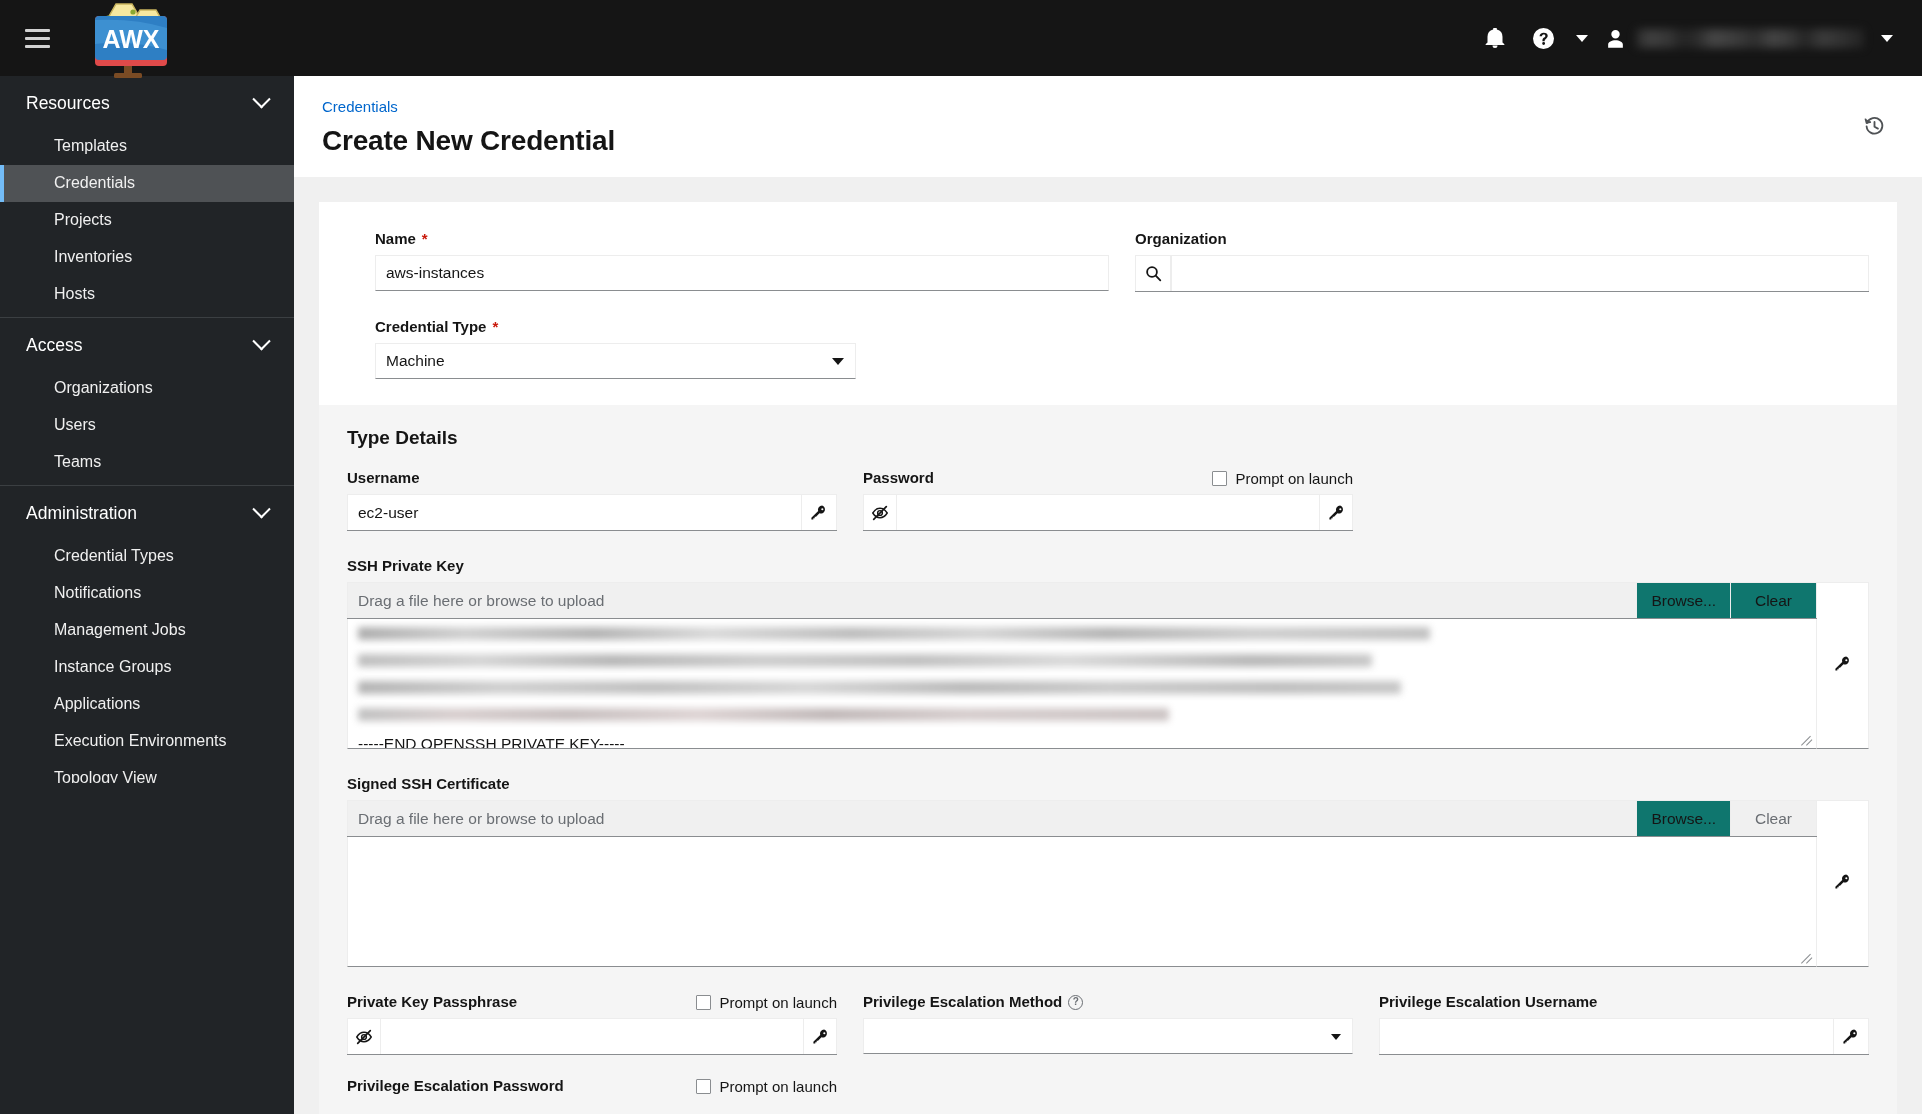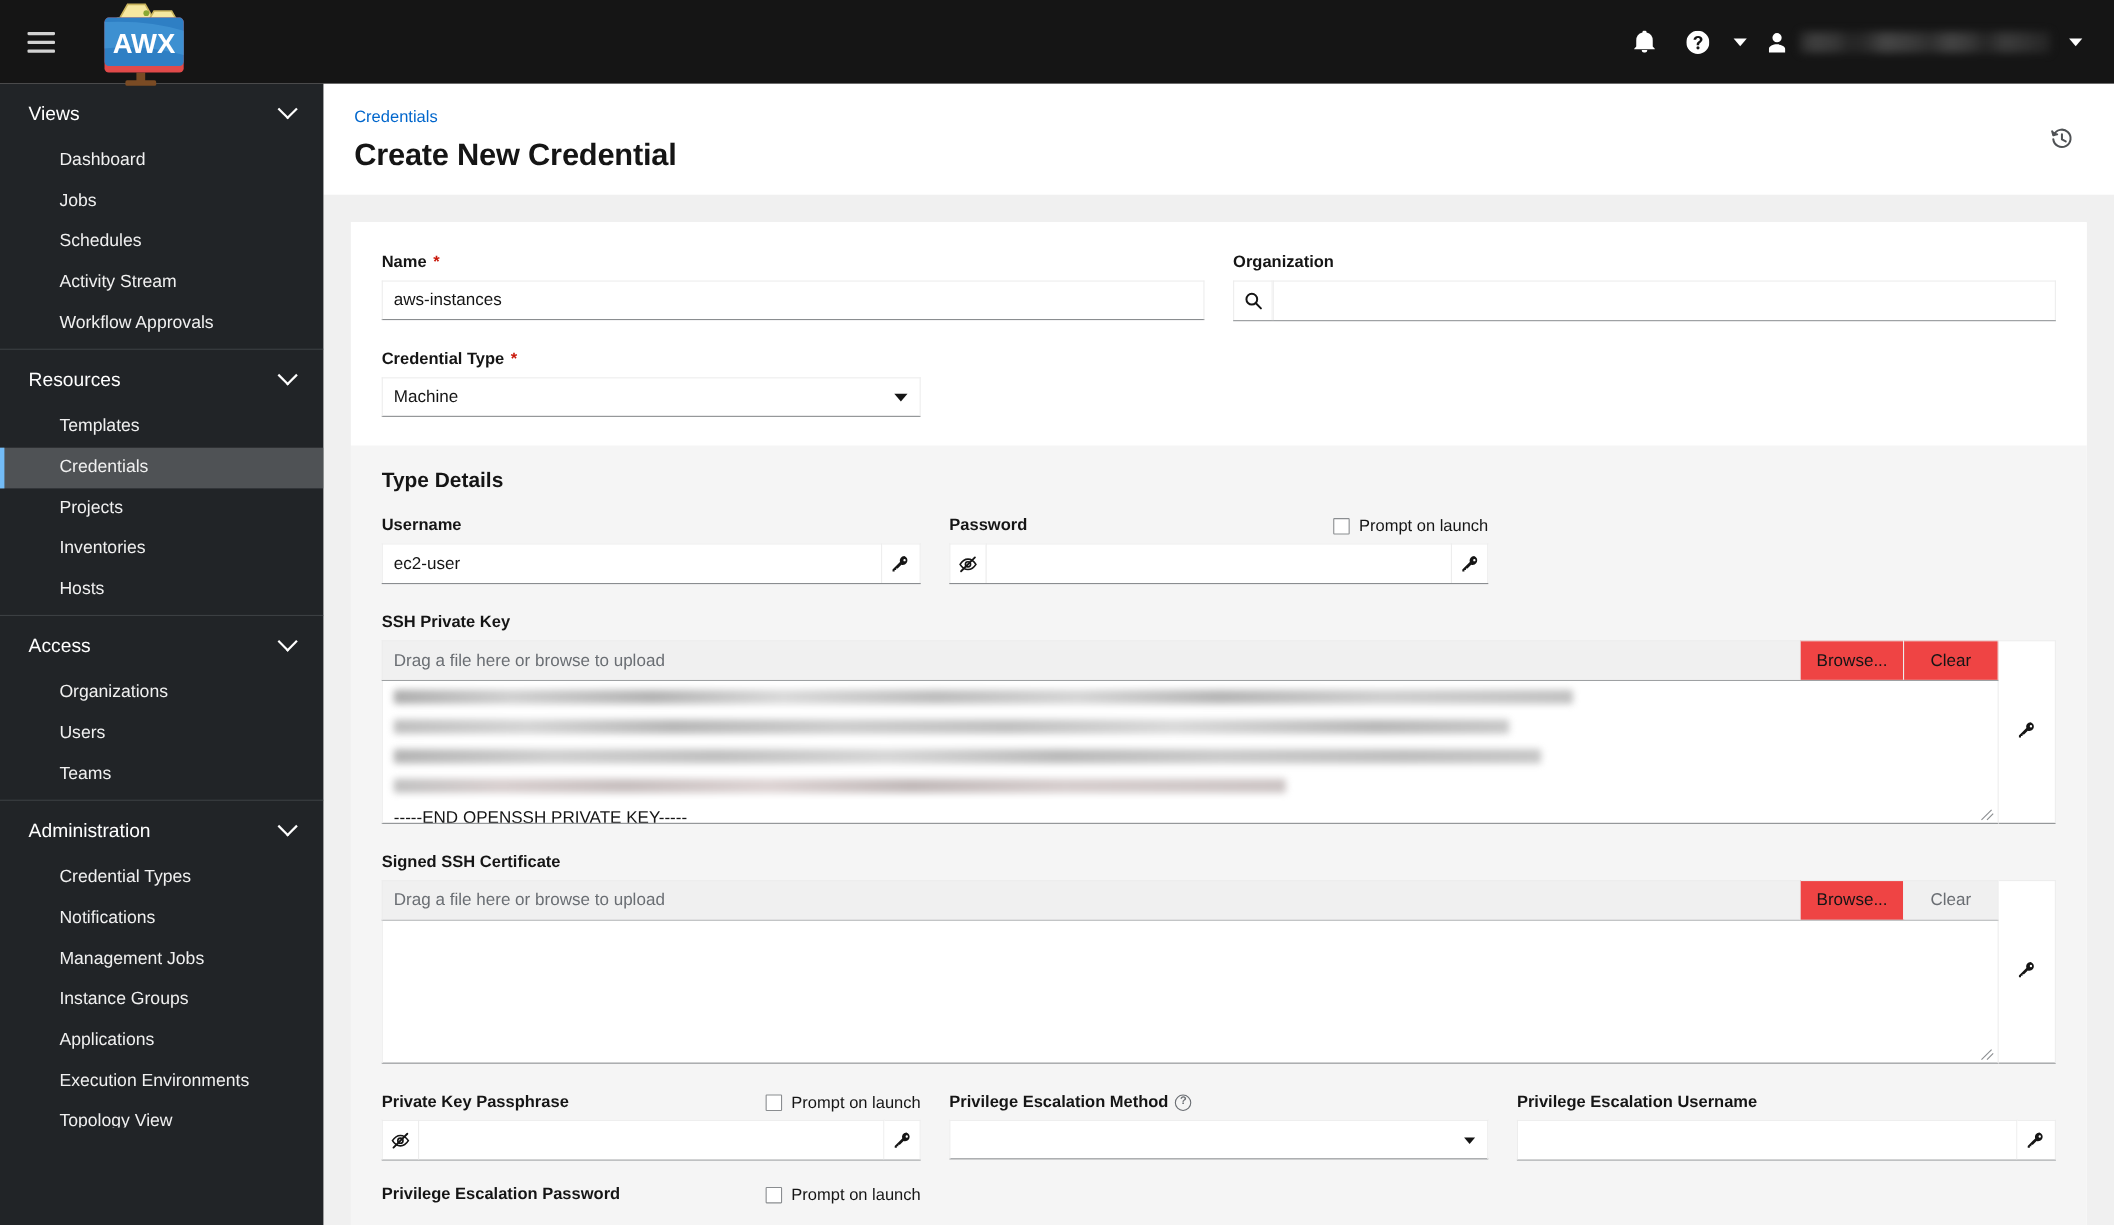--- a/index.html
+++ b/index.html
@@ -87,21 +87,21 @@
   .page-title { font-size: 28px; font-weight: 600; color: #151515; margin-top: 9px; letter-spacing: -0.2px;}
   .header-actions { margin-left:auto; padding-top: 8px; }
   .icon-btn-plain {
     width: 40px; height: 40px; display:flex;align-items:center;justify-content:center;
     cursor:pointer; border-radius:3px; color:#4f5255;
   }
 
   .content-scroll { flex:1 1 auto; overflow: hidden; padding: 25px 25px 0 25px; }
   .card { background:#fff; }
 
-  .section-white { background:#fff; padding: 28px 28px 26px 28px; }
+  .section-white { background:#fff; padding: 28px 28px 26px 28px; margin-left: 28px; }
   .section-grey  { background:#f5f5f5; padding: 22px 28px 24px 28px; }
 
   .row3 { display:flex; gap: 26px; }
   .col { flex: 1 1 0; min-width:0; }
 
   .field { margin-bottom: 0; }
   .field + .field { margin-top: 0; }
   .flabel {
     font-size: 15px; font-weight: 700; color: #151515;
     display: flex; align-items: center; gap: 6px; margin-bottom: 7px; line-height: 18px;
@@ -169,21 +169,21 @@
     border-bottom:1px solid #8a8d90;
     display:flex;align-items:center;justify-content:center; background:#fff; cursor:pointer;
   }
   .file-toprow { display:flex; border-bottom:1px solid #8a8d90; }
   .file-drop {
     flex:1 1 auto; height: 36px; background:#f0f0f0; border:1px solid #ededed; border-bottom:none;
     display:flex; align-items:center; padding: 0 10px; font-size:15.5px; color:#6a6e73;
     cursor: pointer;
   }
   .btn-sec {
-    height: 36px; min-width: 86px; padding: 0 14px; background:#ef4444;
+    height: 36px; min-width: 86px; padding: 0 14px; background:#0f766e;
     border:1px solid #ededed; border-bottom:none; border-left:none;
     font-size:15.5px; color:#151515; cursor:pointer;
     font-family:"Liberation Sans",sans-serif;
     display:flex;align-items:center;justify-content:center;
   }
   .btn-sec.disabled { color:#6a6e73; background:#f0f0f0; cursor:not-allowed; }
 
   .ta {
     width:100%; height: 130px; background:#fff;
     border:1px solid #ededed; border-top:none; border-bottom:1px solid #8a8d90;
@@ -270,31 +270,20 @@
     <div class="mh-caret">
       <span class="caret-dn"></span>
     </div>
   </div>
 </header>
 
 <div class="bodywrap">
 
   <nav class="sidebar">
 
-    <div class="nav-group">
-      <div class="nav-group-header">
-        <span>Views</span>
-        <span class="chev"></span>
-      </div>
-      <div class="nav-item">Dashboard</div>
-      <div class="nav-item">Jobs</div>
-      <div class="nav-item">Schedules</div>
-      <div class="nav-item">Activity Stream</div>
-      <div class="nav-item">Workflow Approvals</div>
-    </div>
 
     <div class="nav-group">
       <div class="nav-group-header">
         <span>Resources</span>
         <span class="chev"></span>
       </div>
       <div class="nav-item">Templates</div>
       <div class="nav-item active">Credentials</div>
       <div class="nav-item">Projects</div>
       <div class="nav-item">Inventories</div>

